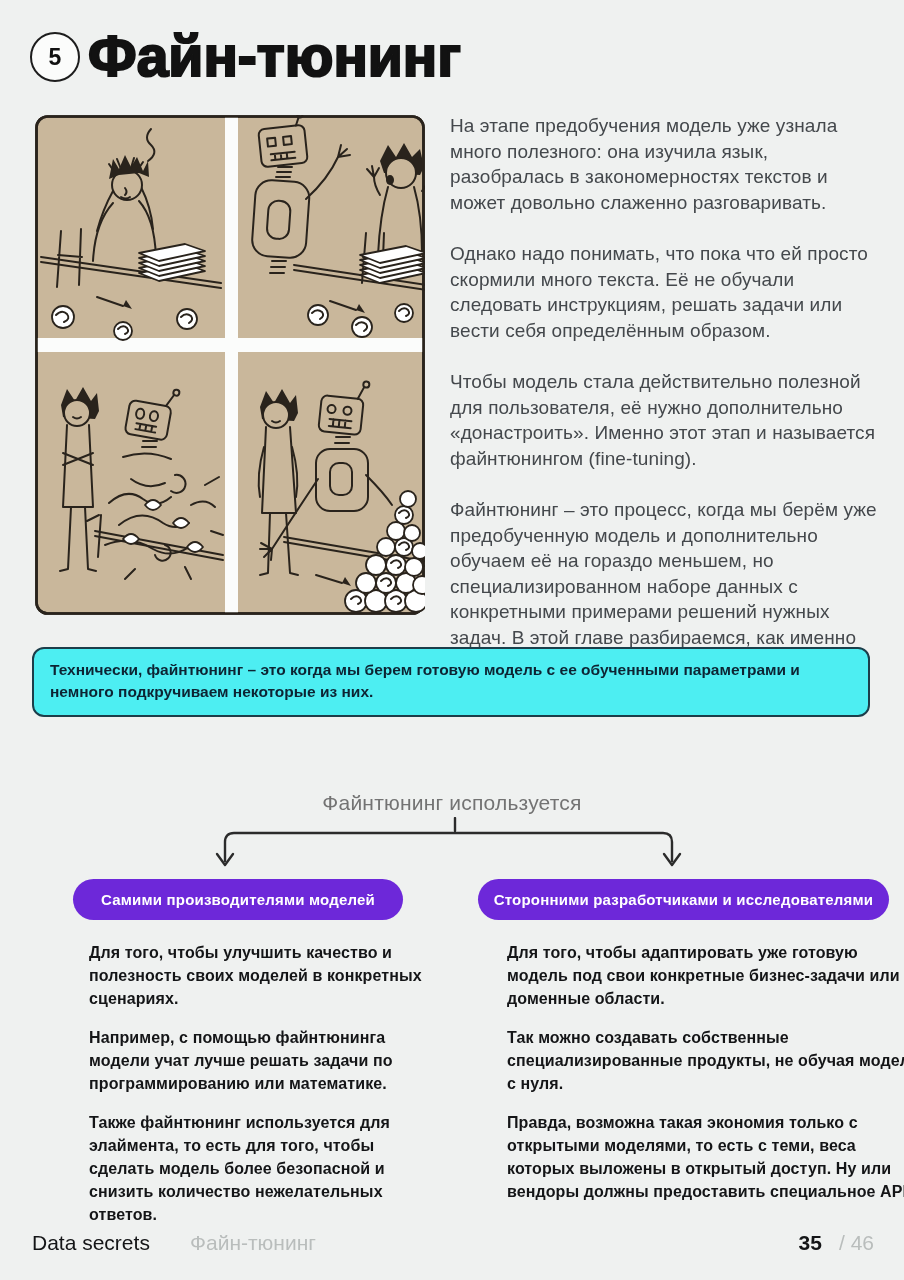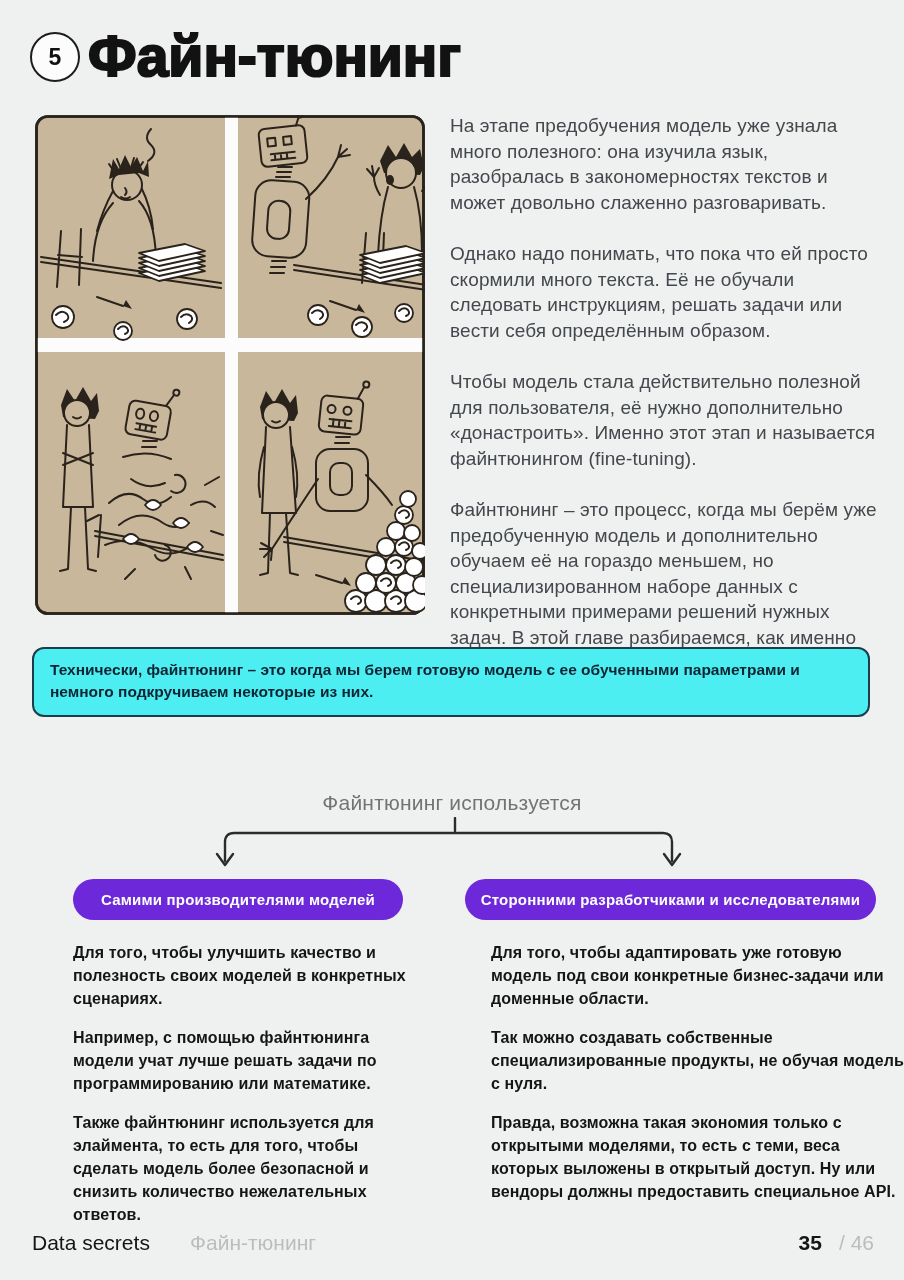--- a/index.html
+++ b/index.html
@@ -47,22 +47,22 @@
     position:absolute; left:0; top:791px; width:904px; text-align:center;
     font-size:21px; font-weight:500; color:#737373; letter-spacing:0.2px;
   }
   .bracket { position:absolute; left:60px; top:817px; width:820px; height:58px; }
   .pill {
     position:absolute; top:879px; height:41px; background:#6d28d9;
     border-radius:21px; color:#ffffff; display:flex; align-items:center;
     justify-content:center; font-size:15px; font-weight:bold; letter-spacing:0.2px;
   }
   .pill-left  { left:73px;  width:330px; }
-  .pill-right { left:465px; width:411px; }
-  .branch-col { position:absolute; top:941px; }
+  .pill-right { left:478px; width:411px; }
+  .branch-col { position:absolute; top:941px;margin-left:16px; }
   .branch-col-left  { left:73px;  width:352px; }
   .branch-col-right { left:491px; width:414px; }
   .branch-col p {
     font-size:16px; font-weight:bold; line-height:23px; color:#141517;
     margin-bottom:16px; letter-spacing:0.1px;
   }
   
   .footer-brand   { position:absolute; left:32px;  top:1231px; font-size:21px; font-weight:500; color:#141517; }
   .footer-chapter { position:absolute; left:190px; top:1231px; font-size:21px; color:#b9bdbc; }
   .footer-pages   { position:absolute; right:30px; top:1231px; font-size:21px; text-align:right; }

